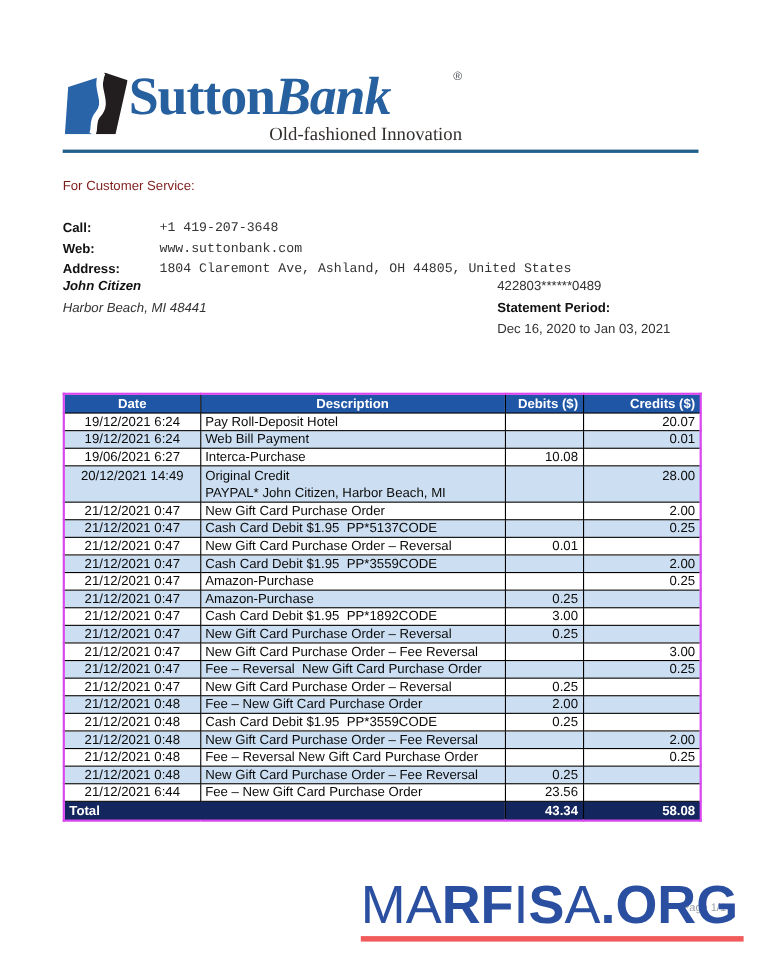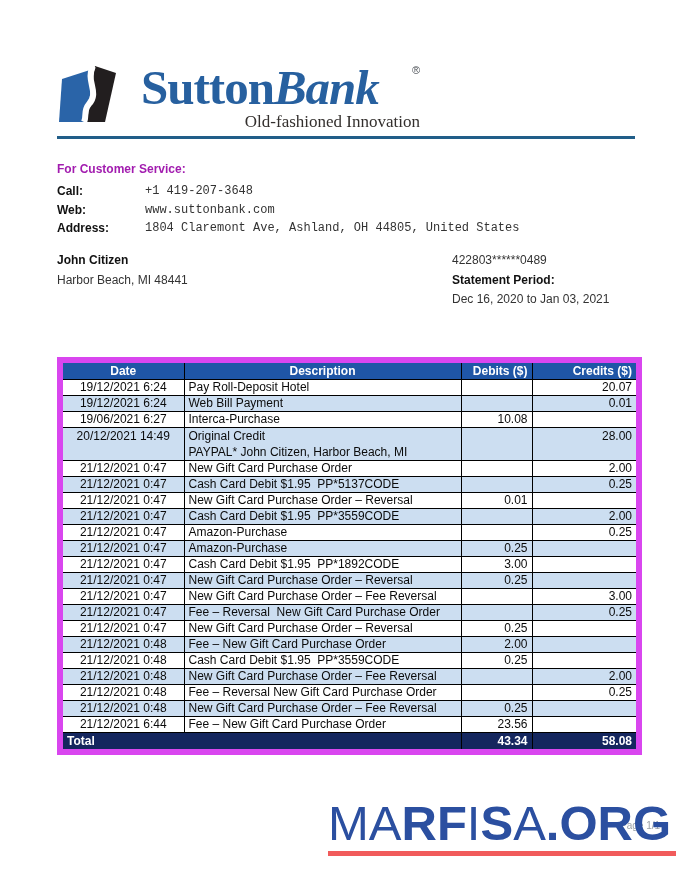--- a/index.html
+++ b/index.html
@@ -4,43 +4,43 @@
 <style>
   html,body{margin:0;padding:0;background:#fff;}
   .page{position:relative;width:690px;height:879px;background:#ffffff;
         font-family:"Liberation Sans",sans-serif;overflow:hidden;}
   *{box-sizing:border-box;}
 
   
   .logo-mark{position:absolute;left:59px;top:66px;width:57px;height:56px;}
   .logo-text{position:absolute;left:117px;top:60px;height:56px;
              font-family:"Liberation Serif",serif;font-weight:700;font-size:49px;
-             letter-spacing:-1px;color:#27609F;line-height:56px;white-space:nowrap;margin-left:24px;}
+             letter-spacing:-1px;color:#27609F;line-height:56px;white-space:nowrap;}
   .logo-text .bank{font-style:italic;}
   .reg-mark{position:absolute;left:412px;top:64px;font-size:11px;color:#4a4f55;}
   .tagline{position:absolute;left:200px;top:112px;width:220px;text-align:right;
            font-family:"Liberation Serif",serif;font-size:17px;color:#332f2d;}
   .brand-divider{position:absolute;left:57px;top:136px;width:578px;height:3px;background:#215E89;}
 
   
   .cs-block{position:absolute;left:57px;top:162px;font-size:12px;color:#222;}
-  .cs-heading{font-weight:bold;color:#a21caf;margin-bottom:6px;}
+  .cs-heading{font-weight:normal;color:#7f1d1d;margin-bottom:22px;}
   .cs-row{display:flex;line-height:18.5px;}
   .cs-label{font-weight:bold;width:88px;color:#111;}
   .cs-value{color:#333;font-family:Liberation Mono, monospace;}
 
   
-  .holder-block{position:absolute;left:57px;top:251px;font-size:12px;color:#333;line-height:19.5px;}
+  .holder-block{position:absolute;left:57px;top:251px;font-size:12px;color:#333;line-height:19.5px;font-style:italic;}
   .holder-name{font-weight:bold;color:#111;}
   .acct-block{position:absolute;left:452px;top:251px;font-size:12px;color:#333;line-height:19.5px;}
   .acct-label{font-weight:bold;color:#111;}
 
   
   .txn-table{position:absolute;left:57px;top:357px;width:579px;border-collapse:collapse;
-             table-layout:fixed;border:6px solid #d946ef;}
+             table-layout:fixed;border:2px solid #d946ef;}
   .txn-table th,.txn-table td{border:1px solid #000;padding:0 4px;overflow:hidden;}
   .txn-table th{background:#1F56A6;color:#fff;font-size:12px;font-weight:bold;
                 height:17px;line-height:16px;text-align:center;}
   .txn-table th.num{text-align:right;}
   .txn-table td{height:16px;line-height:15px;font-size:12px;color:#0b0b0b;vertical-align:middle;}
   .c-date{text-align:center;font-size:11.5px;color:#101010;}
   .c-desc{text-align:left;white-space:pre;font-size:12.5px;}
   .c-num{text-align:right;font-size:12px;}
   tr.alt td{background:#CCDEF1;}
   tr.tall td{height:23px;vertical-align:top;line-height:16px;}

